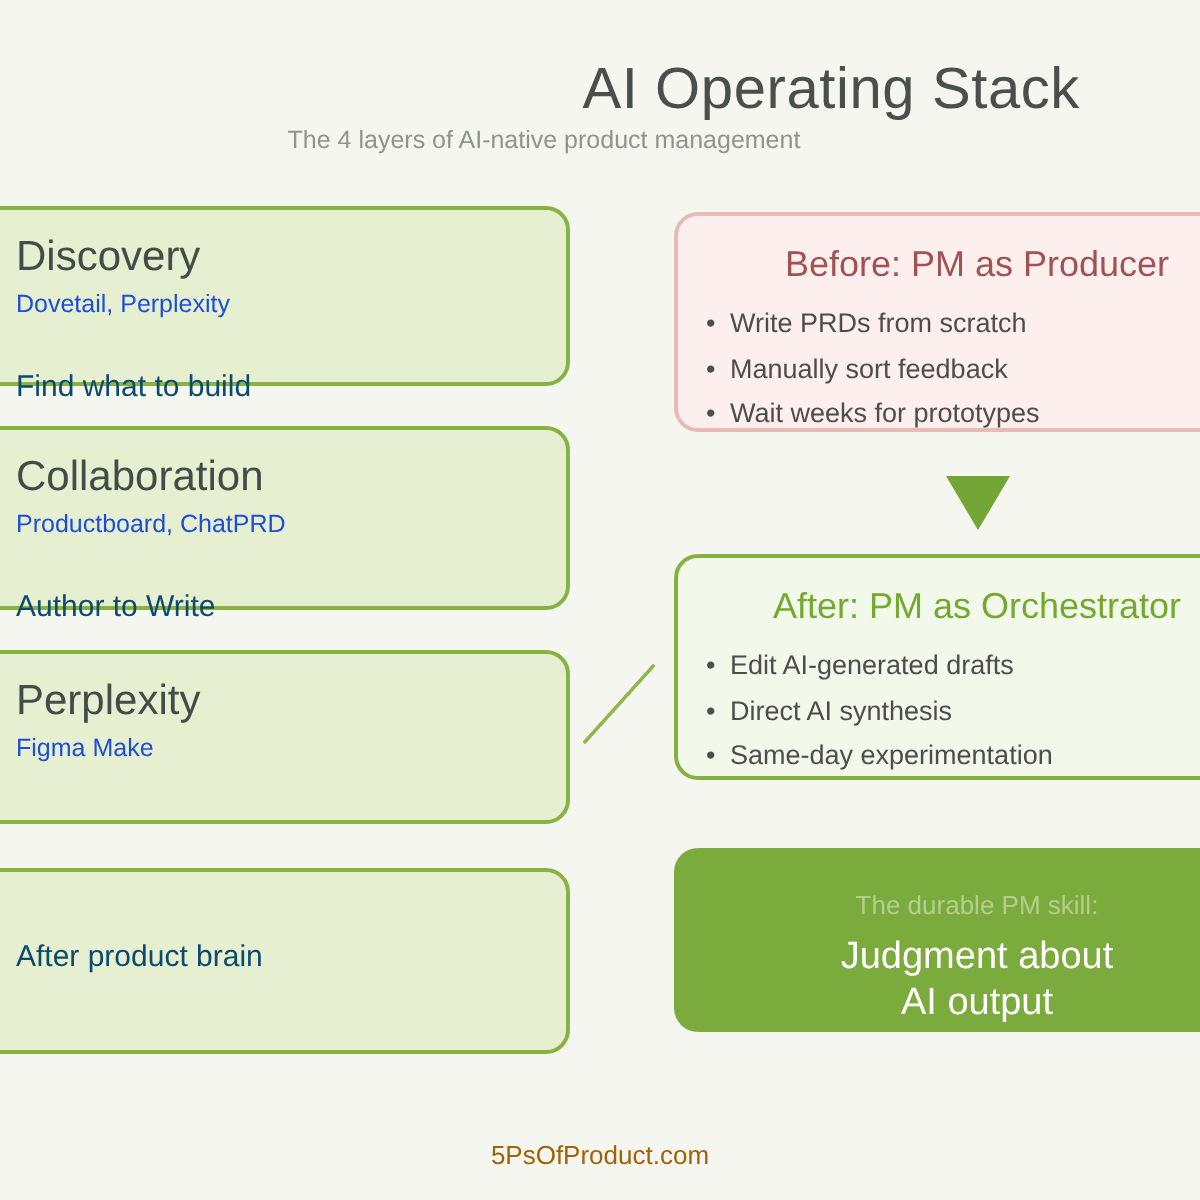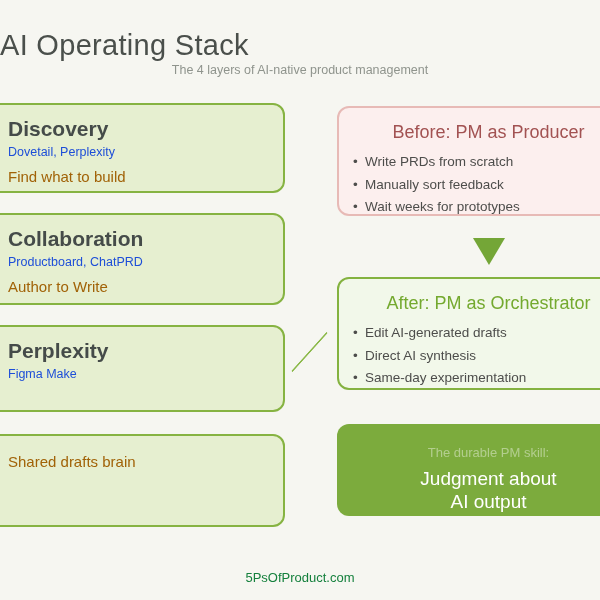--- a/index.html
+++ b/index.html
@@ -11,65 +11,64 @@
     background: #f6f6f1;
     font-family: "Liberation Sans", sans-serif;
   }
 
   
   .title {
     position: absolute;
     top: 29px; left: 0;
     width: 540px;
     margin: 0;
-    text-align: left;
+    text-align: right;
     font-size: 29px;
     font-weight: 400;
     color: #4a4f4b;
     letter-spacing: 0.3px;
   }
   .subtitle {
     position: absolute;
     top: 63px; left: 0;
     width: 544px;
     margin: 0;
     text-align: center;
     font-size: 12.5px;
     color: #8f948d;
-    padding-left: 28px;
   }
 
   
   .layer {
     position: absolute;
     left: -40px;
     width: 325px;
     background: #e6efd0;
     border: 2px solid #86b342;
     border-radius: 12px;
     box-sizing: border-box;
     padding: 10px 0 0 46px;
   }
   .layer h2 {
     margin: 0;
     font-size: 21px;
-    font-weight: 700;
+    font-weight: 400;
     color: #454b49;
     line-height: 28px;
   }
   .layer .tools {
     font-size: 12.5px;
     color: #1d4ed8;
     line-height: 17px;
     margin-top: 1px;
   }
   .layer .benefit {
     font-size: 15px;
-    color: #a16207;
-    margin-top: 7px;
+    color: #0c4a6e;
+    margin-top: 24px;
   }
   .layer-1 { top: 103px; height: 90px; }
   .layer-2 { top: 213px; height: 92px; }
   .layer-3 { top: 325px; height: 87px; }
   .layer-4 { top: 434px; height: 93px; }
 
   
   .rcard {
     position: absolute;
     left: 337px;
@@ -165,21 +164,21 @@
     line-height: 23px;
     color: #ffffff;
   }
 
   .footer {
     position: absolute;
     top: 570px; left: 0;
     width: 600px;
     text-align: center;
     font-size: 13px;
-    color: #15803d;
+    color: #a16207;
   }
 </style>
 </head>
 <body>
 
 <div class="frame">
 
   <h1 class="title">AI Operating Stack</h1>
   <p class="subtitle">The 4 layers of AI-native product management</p>
 
@@ -194,21 +193,21 @@
     <div class="tools">Productboard, ChatPRD</div>
     <div class="benefit">Author to Write</div>
   </section>
 
   <section class="layer layer-3">
     <h2>Perplexity</h2>
     <div class="tools">Figma Make</div>
   </section>
 
   <section class="layer layer-4">
-    <div class="benefit">Shared drafts brain</div>
+    <div class="benefit">After product brain</div>
   </section>
 
   <section class="rcard before-card">
     <h3>Before: PM as Producer</h3>
     <ul class="rlist">
       <li>Write PRDs from scratch</li>
       <li>Manually sort feedback</li>
       <li>Wait weeks for prototypes</li>
     </ul>
   </section>

